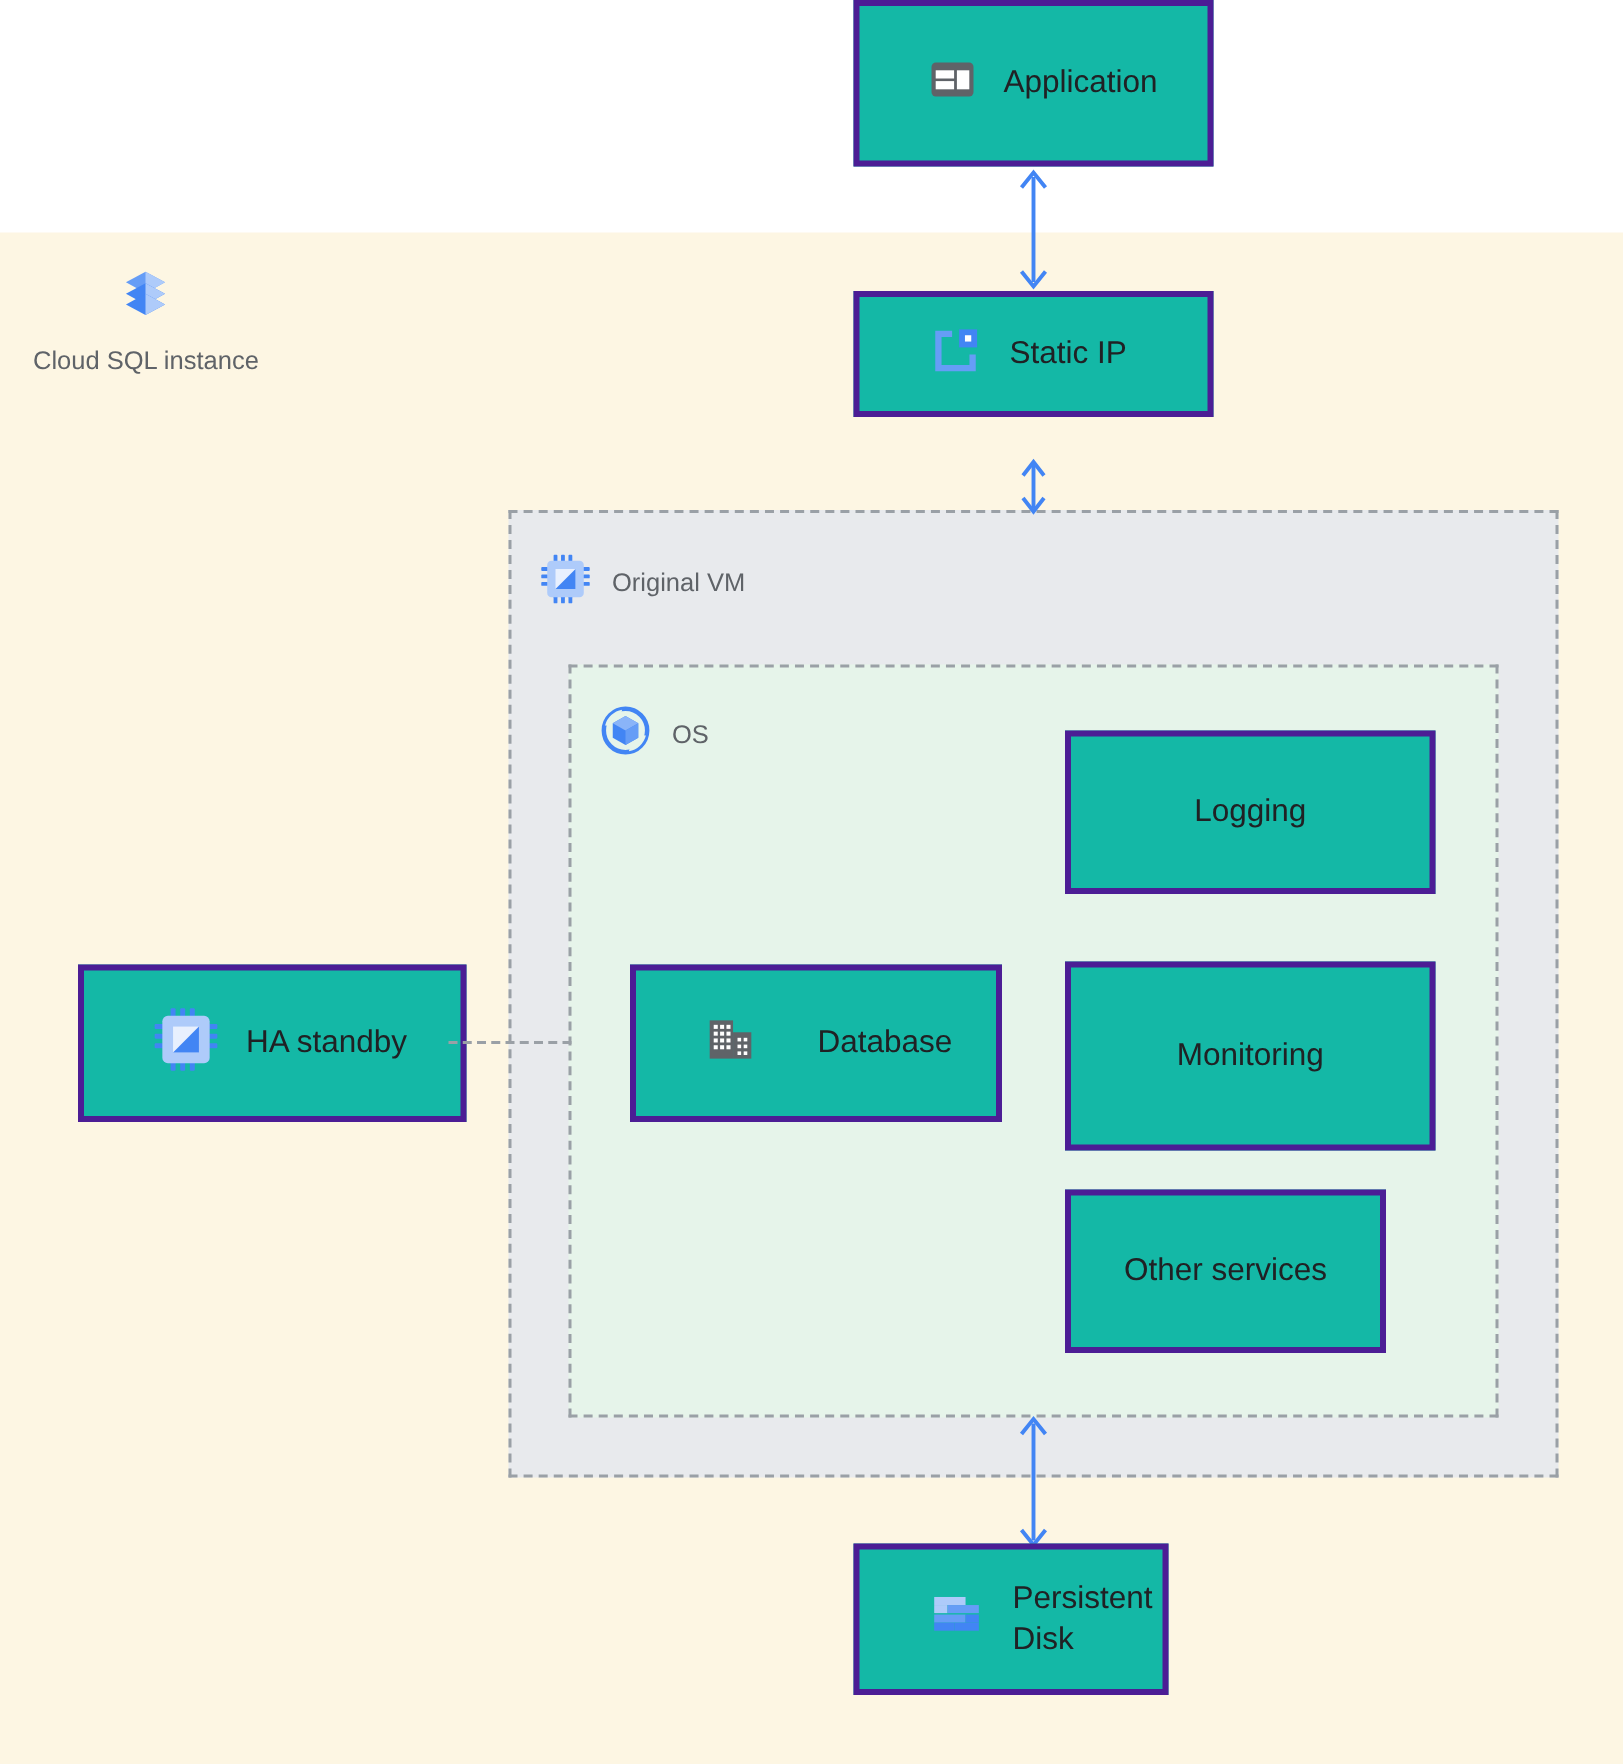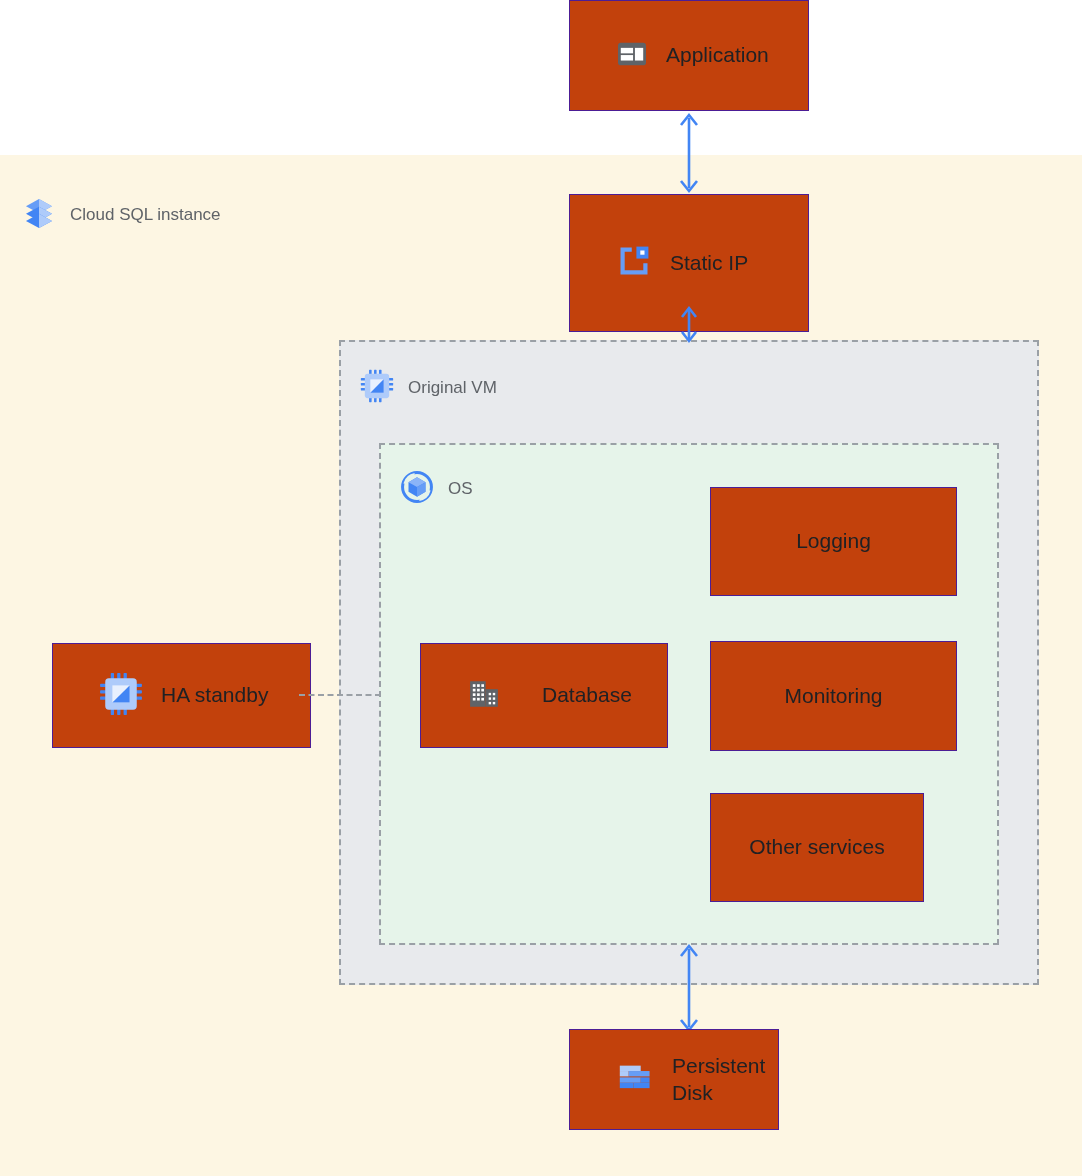--- a/index.html
+++ b/index.html
@@ -56,22 +56,22 @@
     width: 620px;
     height: 502px;
     background: #e6f4ea;
     border: 2px dashed #9aa0a6;
     box-sizing: border-box;
   }
 
   
   .node {
     position: absolute;
-    background: #c2410c;
-    border: 1px solid #4c1d95;
+    background: #14b8a6;
+    border: 4px solid #4c1d95;
     box-sizing: border-box;
     display: flex;
     align-items: center;
     gap: 18px;
   }
   .node.centered {
     justify-content: center;
     align-items: center;
   }
   .node.with-icon {
@@ -99,21 +99,21 @@
     height: 0;
   }
 </style>
 </head>
 <body>
 
 <div id="canvas">
 
   <div class="zone-cloudsql"></div>
 
-  <div class="zone-label" style="left:22px; top:196px;">
+  <div class="zone-label" style="left:22px; top:178px;flex-direction:column;">
     <span class="icon">
       <svg width="34" height="34" viewBox="0 0 24 24">
         <polygon points="12,2.2 21.2,7.2 12,12.2 2.8,7.2" fill="#669df6"></polygon>
         <polygon points="12,2.2 21.2,7.2 12,12.2" fill="#aecbfa"></polygon>
         <polygon points="12,7.6 21.2,12.6 12,17.6 2.8,12.6" fill="#4285f4"></polygon>
         <polygon points="12,7.6 21.2,12.6 12,17.6" fill="#aecbfa"></polygon>
         <polygon points="12,12.6 21.2,17.6 12,22.6 2.8,17.6" fill="#4285f4"></polygon>
         <polygon points="12,12.6 21.2,17.6 12,22.6" fill="#aecbfa"></polygon>
       </svg>
     </span>
@@ -174,21 +174,21 @@
     </span>
     <span class="node-label">Application</span>
   </div>
 
   <svg class="arrow" style="left:672px; top:110px;" width="34" height="86">
     <line x1="17" y1="8" x2="17" y2="78" stroke="#4285f4" stroke-width="2.6"></line>
     <polyline points="9,15 17,5 25,15" fill="none" stroke="#4285f4" stroke-width="2.6"></polyline>
     <polyline points="9,71 17,81 25,71" fill="none" stroke="#4285f4" stroke-width="2.6"></polyline>
   </svg>
 
-  <div class="node with-icon" style="left:569px; top:194px; width:240px; height:138px;">
+  <div class="node with-icon" style="left:569px; top:194px; width:240px; height:84px;">
     <span class="icon">
       <svg width="36" height="36" viewBox="0 0 24 24">
         <path d="M3 3 h7.5 v2.8 H5.8 v12.4 H18.2 V13.5 H21 V21 H3 Z" fill="#669df6"></path>
         <rect x="13.6" y="2.4" width="8" height="8" fill="#4285f4"></rect>
         <rect x="16.2" y="5" width="2.8" height="2.8" fill="#ffffff"></rect>
       </svg>
     </span>
     <span class="node-label">Static IP</span>
   </div>
 
@@ -252,21 +252,21 @@
         </g>
       </svg>
     </span>
     <span class="node-label">Database</span>
   </div>
 
   <div class="node centered" style="left:710px; top:487px; width:247px; height:109px;">
     <span class="node-label">Logging</span>
   </div>
 
-  <div class="node centered" style="left:710px; top:641px; width:247px; height:110px;">
+  <div class="node centered" style="left:710px; top:641px; width:247px; height:126px;">
     <span class="node-label">Monitoring</span>
   </div>
 
   <div class="node centered" style="left:710px; top:793px; width:214px; height:109px;">
     <span class="node-label">Other services</span>
   </div>
 
   <svg class="arrow" style="left:672px; top:942px;" width="34" height="92">
     <line x1="17" y1="7" x2="17" y2="85" stroke="#4285f4" stroke-width="2.6"></line>
     <polyline points="9,14 17,4 25,14" fill="none" stroke="#4285f4" stroke-width="2.6"></polyline>

